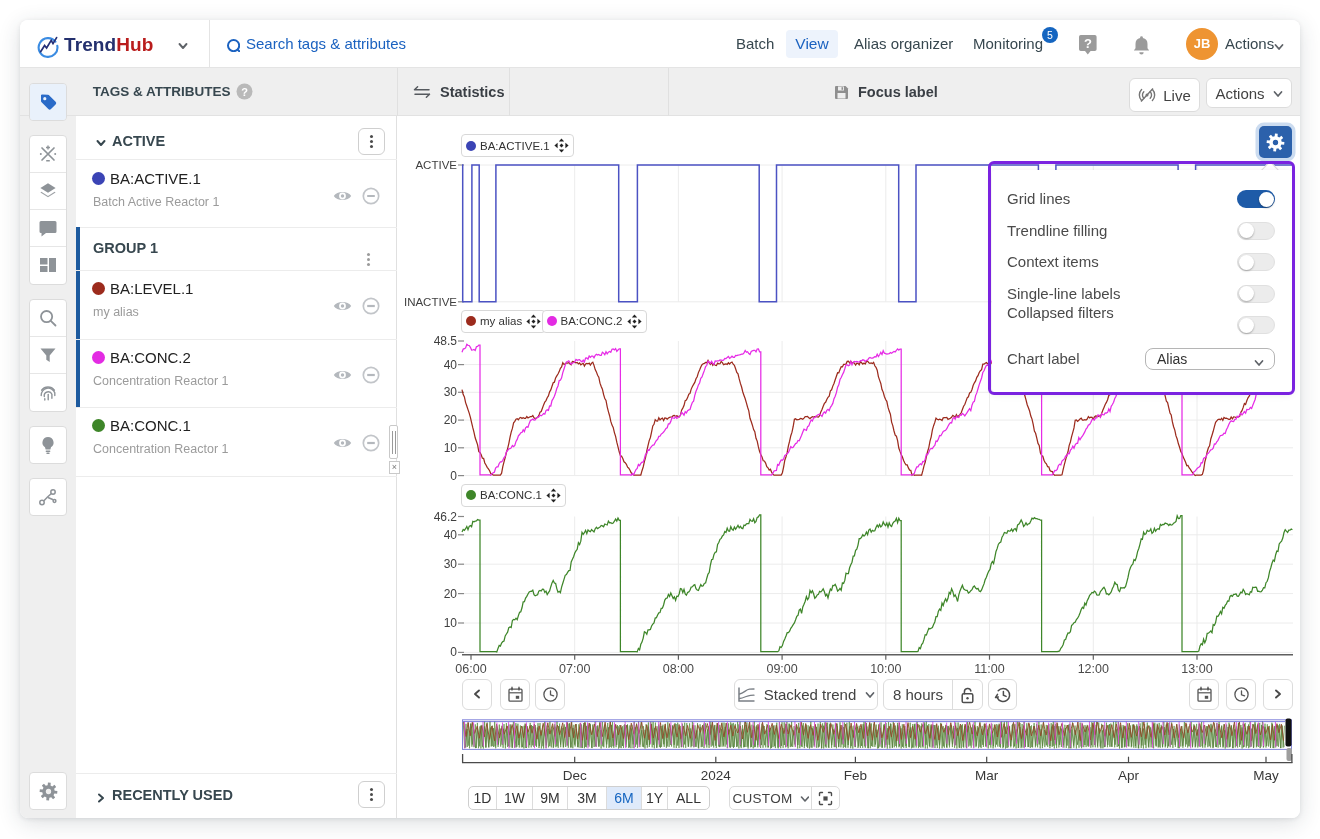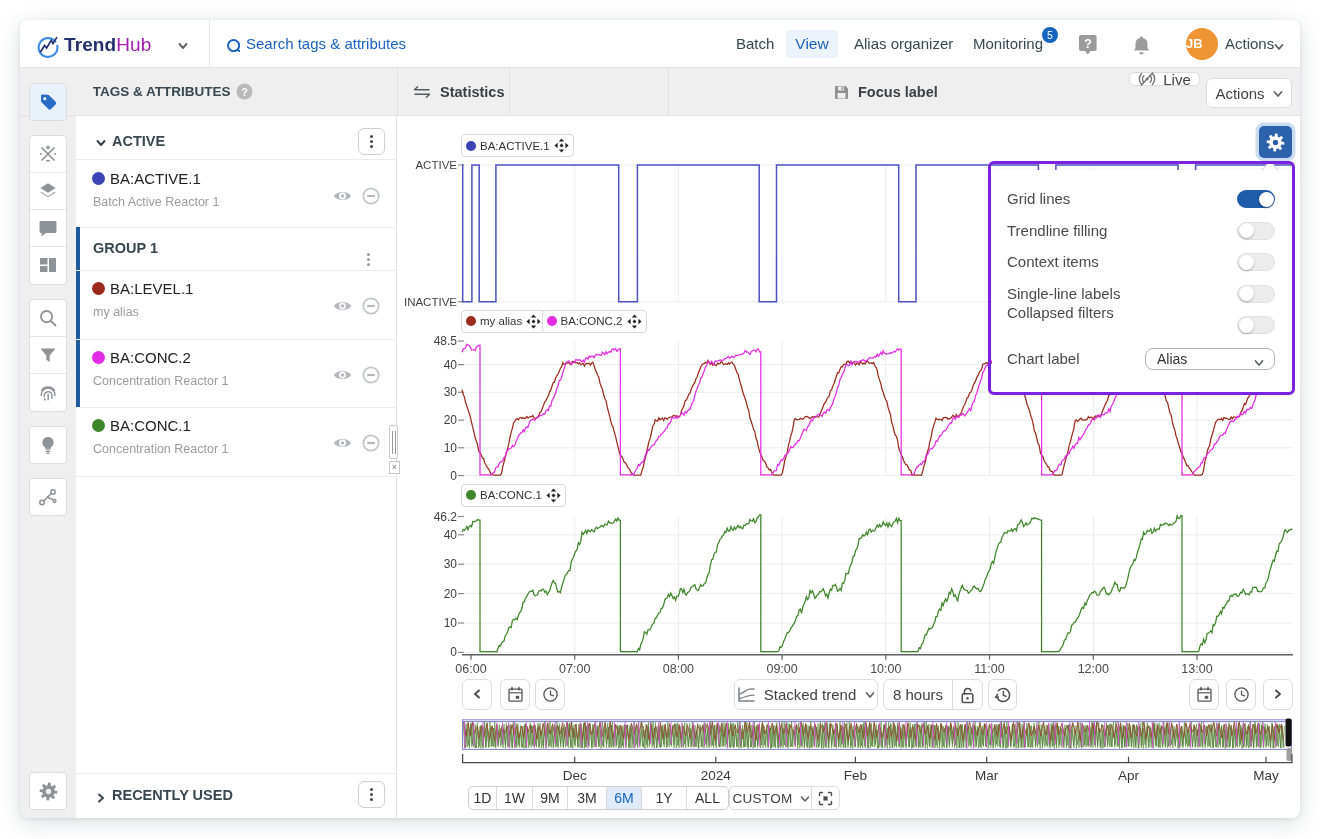--- a/index.html
+++ b/index.html
@@ -1,29 +1,29 @@
 <!DOCTYPE html>
 <html><head><meta charset="utf-8"><style>
 *{margin:0;padding:0;box-sizing:border-box}
 html,body{width:1320px;height:839px;background:#fff;font-family:"Liberation Sans",sans-serif;overflow:hidden}
 .app{position:absolute;left:20px;top:20px;width:1280px;height:798px;background:#fff;border-radius:8px;
  box-shadow:0 5px 22px rgba(40,50,60,.16), 0 1px 4px rgba(40,50,60,.10);overflow:hidden}
 .abs{position:absolute}
 .hdr{position:absolute;left:0;top:0;width:100%;height:48px;background:#fff;border-bottom:1px solid #e4e4e4}
 .logo-t{position:absolute;left:44px;top:14px;font-size:19px;letter-spacing:.1px;color:#24306e;font-weight:700}
-.logo-t span{font-weight:400;color:#a21caf}
+.logo-t span{font-weight:700;color:#b91c1c}
 .hdiv{position:absolute;left:189px;top:0;width:1px;height:47px;background:#e4e4e4}
 .search-t{position:absolute;left:226px;top:15px;font-size:15px;color:#1b62c0}
 .navitem{position:absolute;top:12px;height:24px;line-height:24px;white-space:nowrap;font-size:15px;color:#37474f}
 .viewpill{position:absolute;left:766px;top:10px;width:52px;height:28px;background:#edf3fc;border-radius:4px;
  color:#1b62c0;text-align:center;line-height:28px;font-size:15.5px}
 .badge5{position:absolute;left:1022px;top:7px;width:16px;height:16px;border-radius:50%;background:#1565c0;color:#fff;
  font-size:10.5px;text-align:center;line-height:16px}
 .avatar{position:absolute;left:1166px;top:8px;width:32px;height:32px;border-radius:50%;background:#ee9432;color:#fff;
- font-size:13px;font-weight:700;text-align:left;line-height:32px}
+ font-size:13px;font-weight:700;text-align:center;line-height:32px}
 .row2{position:absolute;left:0;top:48px;width:100%;height:48px;background:#efefef;border-bottom:1px solid #e2e2e2}
 .tbsep{position:absolute;top:48px;width:1px;height:48px;background:#e0e0e0}
 .tbbtn{position:absolute;top:48px;height:48px;display:flex;align-items:center;gap:9px;font-size:14.5px;font-weight:700;color:#3a3f45}
 .rail{position:absolute;left:0;top:96px;width:56px;height:702px;background:#efefef}
 .rg{position:absolute;left:9px;width:38px;background:#fff;border:1px solid #dcdcdc;border-radius:4px;overflow:hidden}
 .rt{width:100%;border-bottom:1px solid #e6e6e6;display:flex;align-items:center;justify-content:center}
 .rt:last-child{border-bottom:none}
 .panel{position:absolute;left:56px;top:96px;width:321px;height:702px;background:#fff;border-right:1px solid #e0e0e0}
 .pdiv{position:absolute;left:0;width:100%;height:1px;background:#ececec}
 .phdr{position:absolute;left:92px;font-size:14.5px;font-weight:700;color:#37474f;white-space:nowrap}
@@ -120,21 +120,21 @@
     <div class="tbsep" style="left:648px"></div>
     <div class="tbbtn" style="left:814px">
       <svg width="15" height="15" viewBox="0 0 15 15" style="">
         <path d="M1 2 a1 1 0 0 1 1 -1 h9.5 L14 3.5 V13 a1 1 0 0 1 -1 1 H2 a1 1 0 0 1 -1 -1 Z" fill="#8f8f8f"></path>
         <rect x="4" y="1.5" width="6" height="4" fill="#efefef"></rect>
         <rect x="7.5" y="2.2" width="1.6" height="2.6" fill="#8f8f8f"></rect>
         <rect x="3.5" y="8" width="8" height="5.5" fill="#efefef"></rect>
       </svg>
       <span>Focus label</span>
     </div>
-    <div class="nbtn" style="left:1109px;top:52px;width:71px;height:14px;gap:7px;font-size:15px">
+    <div class="nbtn" style="left:1109px;top:58px;width:71px;height:34px;gap:7px;font-size:15px">
       <svg width="18" height="18" viewBox="0 0 18 18" style="">
         <circle cx="9" cy="9" r="1.5" fill="#757575"></circle>
         <path d="M5.8 12.2 a4.5 4.5 0 0 1 0 -6.4" stroke="#757575" stroke-width="1.4" stroke-linecap="round" fill="none"></path>
         <path d="M12.2 5.8 a4.5 4.5 0 0 1 0 6.4" stroke="#757575" stroke-width="1.4" stroke-linecap="round" fill="none"></path>
         <path d="M3.6 14.4 a7.6 7.6 0 0 1 0 -10.8" stroke="#757575" stroke-width="1.4" stroke-linecap="round" fill="none"></path>
         <path d="M14.4 3.6 a7.6 7.6 0 0 1 0 10.8" stroke="#757575" stroke-width="1.4" stroke-linecap="round" fill="none"></path>
         <path d="M15 2.5 L3 15.5" stroke="#757575" stroke-width="1.4"></path>
       </svg>
       <span>Live</span>
     </div>
@@ -531,21 +531,21 @@
       <svg width="13" height="13" viewBox="0 0 13 13" style="">
         <path d="M4 2.5 L8 6 L4 9.5" fill="none" stroke="#4a4a4a" stroke-width="1.9" stroke-linecap="round" stroke-linejoin="round"></path>
       </svg>
     </div>
     <div class="seg">
       <div style="width:28px">1D</div>
       <div style="width:36px">1W</div>
       <div style="width:35px">9M</div>
       <div style="width:39px">3M</div>
       <div class="on" style="width:35px">6M</div>
-      <div style="width:45px">1Y</div>
+      <div style="width:26px">1Y</div>
       <div style="width:41px">ALL</div>
     </div>
     <div class="nbtn" style="left:709px;top:766px;width:111px;height:24px;border-radius:5px;padding:0">
       <div style="flex:1;display:flex;align-items:center;justify-content:center;gap:6px;font-size:13.5px;letter-spacing:.3px;border-right:1px solid #dcdcdc;height:100%">
         <span>CUSTOM</span>
         <svg width="10" height="10" viewBox="0 0 10 10" style="">
           <path d="M2.5 4 L6 8 L9.5 4" fill="none" stroke="#5f6368" stroke-width="1.6" stroke-linecap="round" stroke-linejoin="round"></path>
         </svg>
       </div>
       <div style="width:27px;display:flex;align-items:center;justify-content:center">

